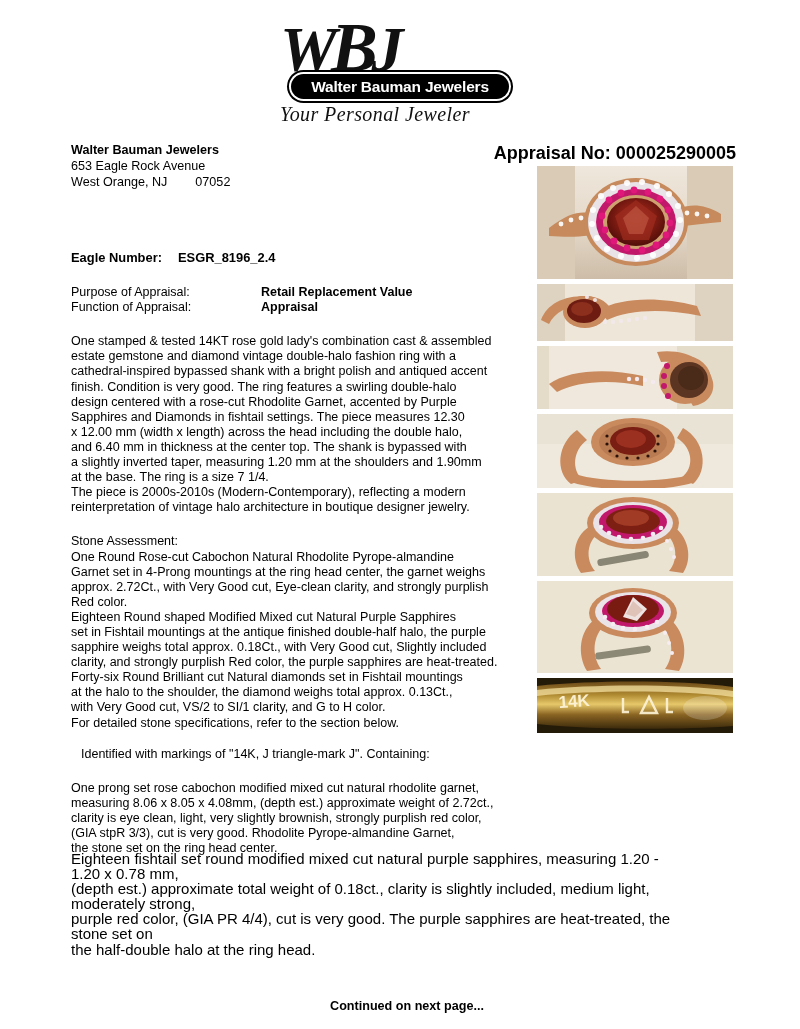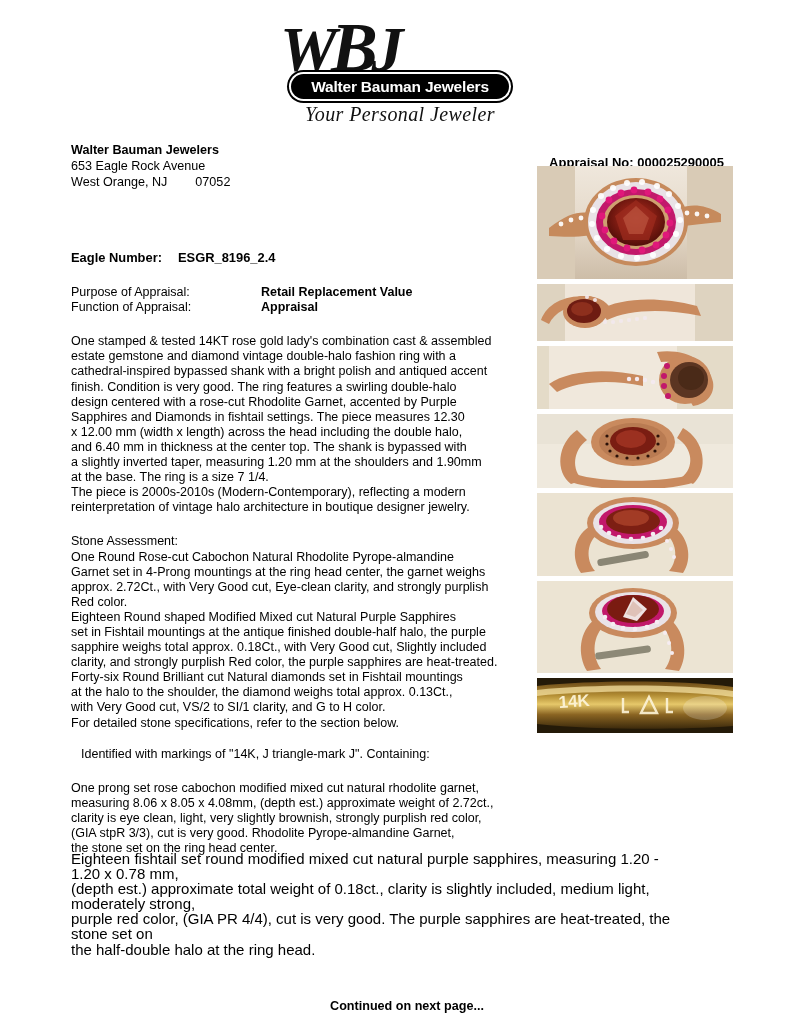--- a/index.html
+++ b/index.html
@@ -71,47 +71,46 @@
     font-size: 15.5px;
     font-weight: bold;
     line-height: 25px;
     letter-spacing: -0.2px;
   }
   .logo-tagline {
     position: absolute;
     left: 0;
     top: 85px;
     width: 240px;
-    text-align: center;
+    text-align: left;
     font-family: "Liberation Serif", serif;
     font-style: italic;
     font-size: 20px;
     color: #111111;
     letter-spacing: 0.4px;
   }
 
   
   .firm-block {
     position: absolute;
     left: 71px;
     top: 142px;
     font-size: 12.6px;
     line-height: 16.2px;
   }
   .firm-name { font-weight: bold; }
   .firm-city .zip { padding-left: 28px; }
 
   .appraisal-no {
     position: absolute;
-    right: 76px;
+    right: 64px;
     top: 143px;
-    font-size: 13px;
+    font-size: 18px;
     font-weight: bold;
     white-space: nowrap;
-    margin-top: 12px;
   }
 
   
   .left-col {
     position: absolute;
     left: 71px;
     top: 250px;
     width: 452px;
     font-size: 12.5px;
     line-height: 15.1px;

